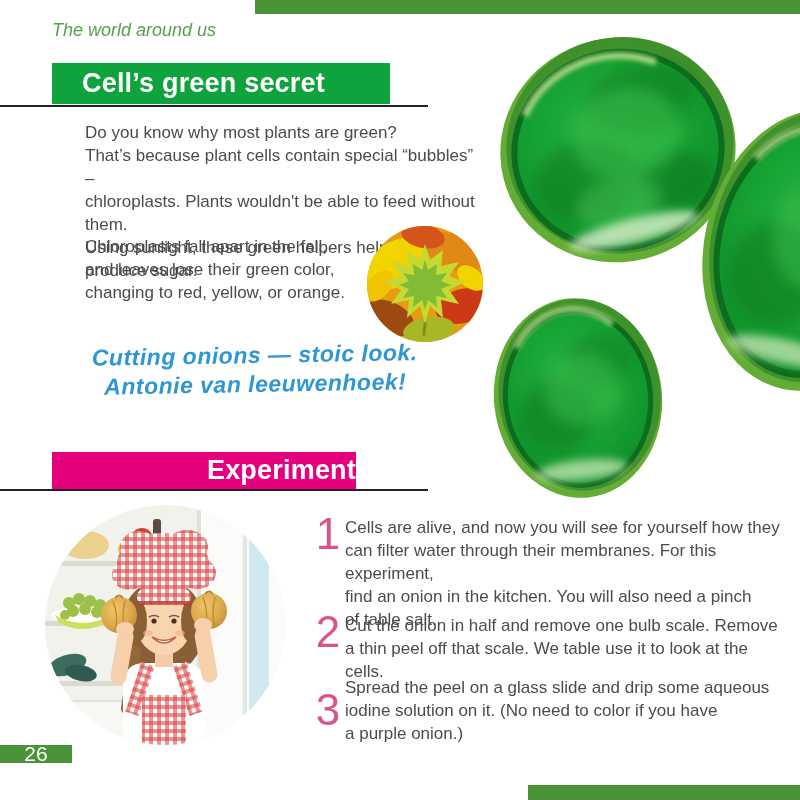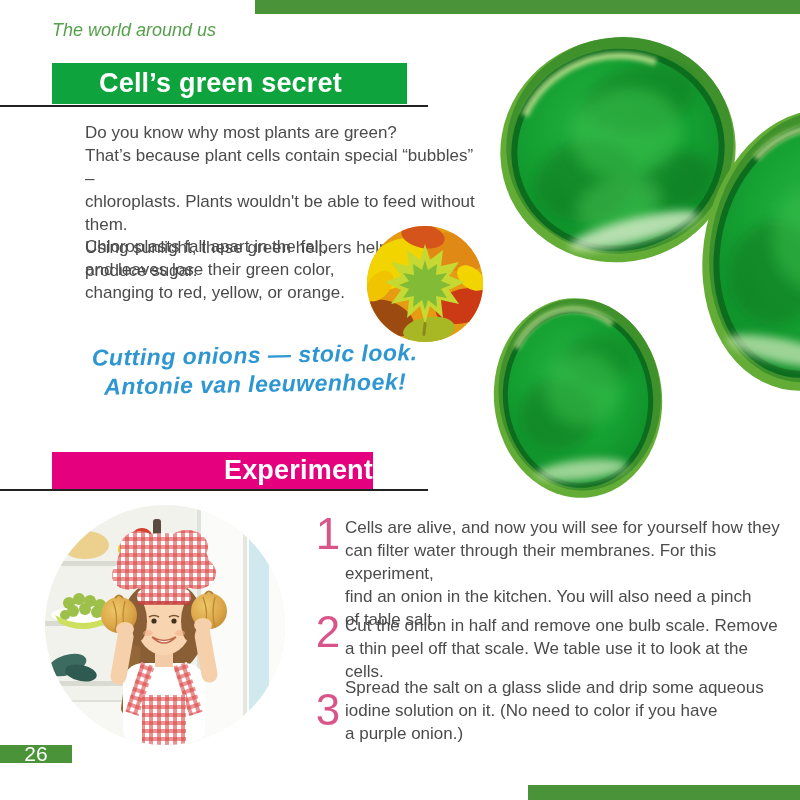--- a/index.html
+++ b/index.html
@@ -2,21 +2,21 @@
 <html><head>
 <meta charset="utf-8">
 <style>
   html,body{margin:0;padding:0;background:#ffffff;}
   .page{position:relative;width:800px;height:800px;background:#ffffff;overflow:hidden;
         font-family:"Liberation Sans",sans-serif;color:#4b4b4b;}
   .abs{position:absolute;}
   .topbar{left:255px;top:0;width:545px;height:14px;background:#4a9338;}
   .bottombar{left:528px;top:785px;width:272px;height:15px;background:#4a9338;}
   .header{left:52px;top:20px;font-size:18px;font-style:italic;color:#55a04b;}
-  .banner{left:52px;height:41px;display:flex;align-items:center;padding-left:47px;
+  .banner{left:52px;height:41px;display:flex;align-items:center;padding-left:30px;
           color:#ffffff;font-size:27px;font-weight:600;letter-spacing:.2px;}
   .banner.green{top:63px;width:308px;background:#0ea33c;}
   .banner.pink{top:452px;width:274px;height:37px;background:#e5007d;justify-content:flex-end;}
   .rule{left:0;width:428px;height:2px;background:#222222;}
   .rule1{top:105px;}
   .rule2{top:489px;}
   .body{left:85px;width:390px;margin:0;font-size:17px;line-height:23px;white-space:pre-line;}
   .para1{top:121px;}
   .para2{top:235px;}
   .handwriting{left:90px;top:341px;width:330px;text-align:center;font-size:23px;line-height:29px;
@@ -254,21 +254,21 @@
 find an onion in the kitchen. You will also need a pinch
 of table salt.</p>
   </div>
   <div class="step">
     <span class="stepnum num2">2</span>
     <p class="steptext text2">Cut the onion in half and remove one bulb scale. Remove
 a thin peel off that scale. We table use it to look at the cells.</p>
   </div>
   <div class="step">
     <span class="stepnum num3">3</span>
-    <p class="steptext text3">Spread the salt on a glass slide and drip some aqueous
+    <p class="steptext text3">Spread the peel on a glass slide and drip some aqueous
 iodine solution on it. (No need to color if you have
 a purple onion.)</p>
   </div>
 
   <div class="abs pagenum">
     <span>26</span>
   </div>
 
   <div class="abs bottombar"></div>
 

